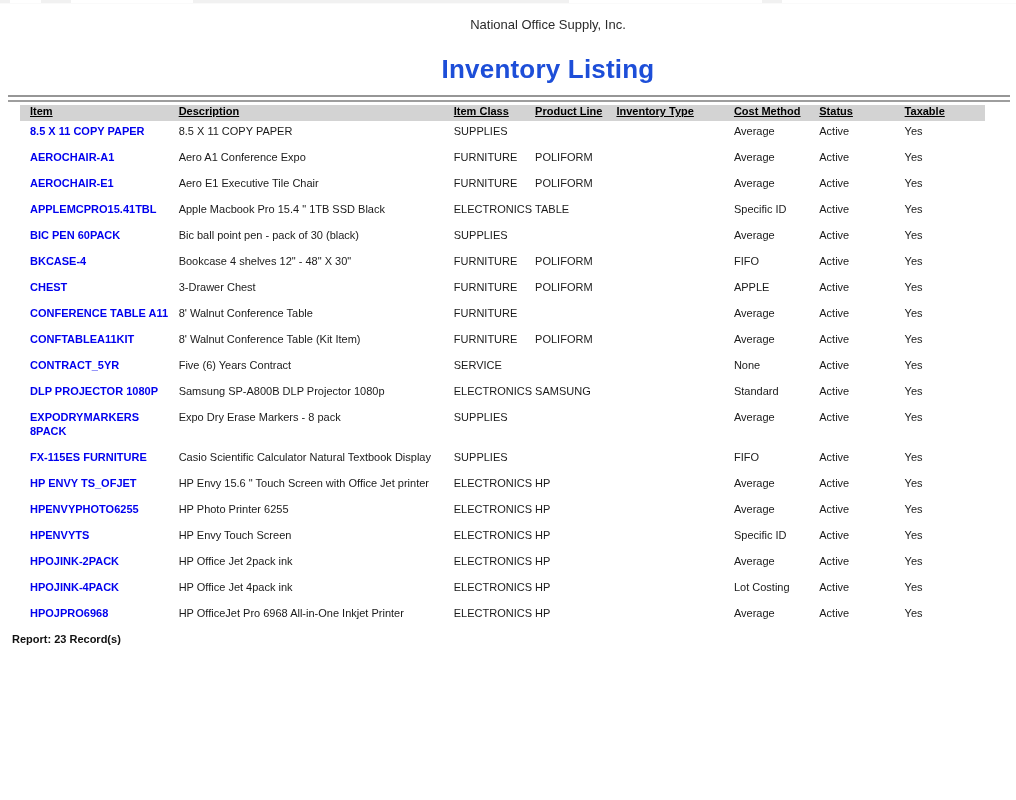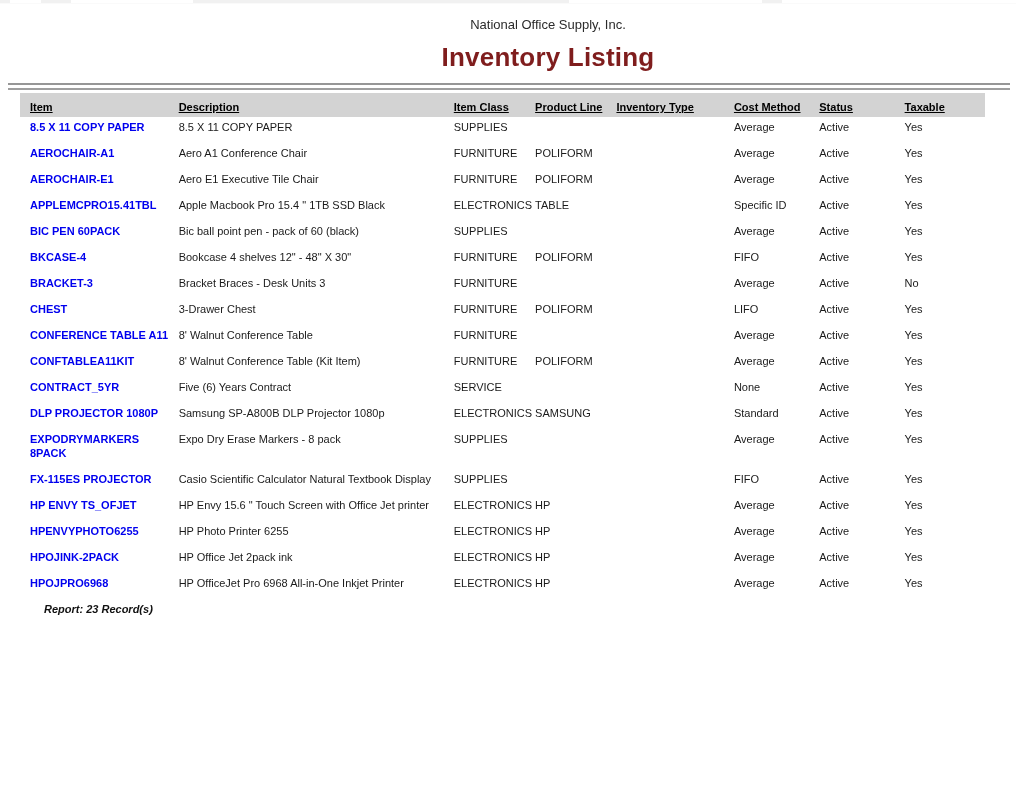--- a/index.html
+++ b/index.html
@@ -10,45 +10,45 @@
   }
   .top-edge{
     height:3px;width:100%;
     background:linear-gradient(to right,
       #f1f1f1 0 1%, #ffffff 1% 4%, #f1f1f1 4% 7%, #ffffff 7% 19%,
       #f1f1f1 19% 56%, #ffffff 56% 75%, #f1f1f1 75% 77%, #ffffff 77% 100%);
     border-bottom:1px solid #fafafa;
   }
   .titles{padding-top:13px;padding-left:80px;text-align:center;}
   .company{font-size:13px;line-height:16px;color:#2b2b2b;}
-  .report-title{font-size:26px;line-height:32px;margin-top:8px;font-weight:600;color:#7f1d1d;letter-spacing:0.2px;}
+  .report-title{font-size:26px;line-height:32px;margin-top:20px;font-weight:600;color:#1d4ed8;letter-spacing:0.2px;}
   .double-rule{
     margin:10px 6px 0 8px;height:3px;
     border-top:2px solid #969696;border-bottom:2px solid #9e9e9e;
   }
   table.report{
     margin:3px 0 0 20px;width:965px;border-collapse:collapse;table-layout:fixed;
     font-size:11px;
   }
   col.c-item{width:158px;} col.c-desc{width:274px;} col.c-class{width:81px;}
   col.c-pline{width:81px;} col.c-itype{width:117px;} col.c-cost{width:85px;}
   col.c-status{width:85px;} col.c-tax{width:80px;}
   thead th{
     background:#d3d3d3;text-align:left;font-weight:bold;text-decoration:underline;
-    padding:8px 4px 4px 0;font-size:11px;color:#000;vertical-align:middle;white-space:nowrap;
+    padding:0 4px 4px 0;font-size:11px;color:#000;vertical-align:middle;white-space:nowrap;
   }
   thead th:first-child{padding-left:10px;}
   tbody td{
     padding:3px 14px 9px 0;vertical-align:top;line-height:14px;color:#1a1a1a;
   }
   tbody td:first-child{padding-left:10px;padding-right:6px;}
   td.item{color:#0000ee;font-weight:bold;cursor:pointer;}
   td.nowrap{white-space:nowrap;padding-right:4px;}
   .footer-note{
-    margin:4px 0 0 44px;font-size:11px;font-style:italic;font-weight:bold;color:#111;
+    margin:4px 0 0 12px;font-size:11px;font-weight:bold;color:#111;
   }
 </style>
 </head>
 <body>
 
 <div class="top-edge"></div>
 
 <div class="titles">
   <div class="company">National Office Supply, Inc.</div>
   <div class="report-title">Inventory Listing</div>
@@ -85,21 +85,21 @@
         <td>8.5 X 11 COPY PAPER</td>
         <td class="nowrap">SUPPLIES</td>
         <td class="nowrap"></td>
         <td class="nowrap"></td>
         <td class="nowrap">Average</td>
         <td class="nowrap">Active</td>
         <td class="nowrap">Yes</td>
       </tr>
       <tr>
         <td class="item">AEROCHAIR-A1</td>
-        <td>Aero A1 Conference Chair</td>
+        <td>Aero A1 Conference Expo</td>
         <td class="nowrap">FURNITURE</td>
         <td class="nowrap">POLIFORM</td>
         <td class="nowrap"></td>
         <td class="nowrap">Average</td>
         <td class="nowrap">Active</td>
         <td class="nowrap">Yes</td>
       </tr>
       <tr>
         <td class="item">AEROCHAIR-E1</td>
         <td>Aero E1 Executive Tile Chair</td>
@@ -115,55 +115,45 @@
         <td>Apple Macbook Pro 15.4 " 1TB SSD Black</td>
         <td class="nowrap">ELECTRONICS</td>
         <td class="nowrap">TABLE</td>
         <td class="nowrap"></td>
         <td class="nowrap">Specific ID</td>
         <td class="nowrap">Active</td>
         <td class="nowrap">Yes</td>
       </tr>
       <tr>
         <td class="item">BIC PEN 60PACK</td>
-        <td>Bic ball point pen - pack of 60 (black)</td>
+        <td>Bic ball point pen - pack of 30 (black)</td>
         <td class="nowrap">SUPPLIES</td>
         <td class="nowrap"></td>
         <td class="nowrap"></td>
         <td class="nowrap">Average</td>
         <td class="nowrap">Active</td>
         <td class="nowrap">Yes</td>
       </tr>
       <tr>
         <td class="item">BKCASE-4</td>
         <td>Bookcase 4 shelves 12" - 48" X 30"</td>
         <td class="nowrap">FURNITURE</td>
         <td class="nowrap">POLIFORM</td>
         <td class="nowrap"></td>
         <td class="nowrap">FIFO</td>
         <td class="nowrap">Active</td>
         <td class="nowrap">Yes</td>
       </tr>
       <tr>
-        <td class="item">BRACKET-3</td>
-        <td>Bracket Braces - Desk Units 3</td>
-        <td class="nowrap">FURNITURE</td>
-        <td class="nowrap"></td>
-        <td class="nowrap"></td>
-        <td class="nowrap">Average</td>
-        <td class="nowrap">Active</td>
-        <td class="nowrap">No</td>
-      </tr>
-      <tr>
         <td class="item">CHEST</td>
         <td>3-Drawer Chest</td>
         <td class="nowrap">FURNITURE</td>
         <td class="nowrap">POLIFORM</td>
         <td class="nowrap"></td>
-        <td class="nowrap">LIFO</td>
+        <td class="nowrap">APPLE</td>
         <td class="nowrap">Active</td>
         <td class="nowrap">Yes</td>
       </tr>
       <tr>
         <td class="item">CONFERENCE TABLE A11</td>
         <td>8' Walnut Conference Table</td>
         <td class="nowrap">FURNITURE</td>
         <td class="nowrap"></td>
         <td class="nowrap"></td>
         <td class="nowrap">Average</td>
@@ -204,21 +194,21 @@
         <td class="item">EXPODRYMARKERS 8PACK</td>
         <td>Expo Dry Erase Markers - 8 pack</td>
         <td class="nowrap">SUPPLIES</td>
         <td class="nowrap"></td>
         <td class="nowrap"></td>
         <td class="nowrap">Average</td>
         <td class="nowrap">Active</td>
         <td class="nowrap">Yes</td>
       </tr>
       <tr>
-        <td class="item">FX-115ES PROJECTOR</td>
+        <td class="item">FX-115ES FURNITURE</td>
         <td>Casio Scientific Calculator Natural Textbook Display</td>
         <td class="nowrap">SUPPLIES</td>
         <td class="nowrap"></td>
         <td class="nowrap"></td>
         <td class="nowrap">FIFO</td>
         <td class="nowrap">Active</td>
         <td class="nowrap">Yes</td>
       </tr>
       <tr>
         <td class="item">HP ENVY TS_OFJET</td>
@@ -234,30 +224,50 @@
         <td class="item">HPENVYPHOTO6255</td>
         <td>HP Photo Printer 6255</td>
         <td class="nowrap">ELECTRONICS</td>
         <td class="nowrap">HP</td>
         <td class="nowrap"></td>
         <td class="nowrap">Average</td>
         <td class="nowrap">Active</td>
         <td class="nowrap">Yes</td>
       </tr>
       <tr>
+        <td class="item">HPENVYTS</td>
+        <td>HP Envy Touch Screen</td>
+        <td class="nowrap">ELECTRONICS</td>
+        <td class="nowrap">HP</td>
+        <td class="nowrap"></td>
+        <td class="nowrap">Specific ID</td>
+        <td class="nowrap">Active</td>
+        <td class="nowrap">Yes</td>
+      </tr>
+      <tr>
         <td class="item">HPOJINK-2PACK</td>
         <td>HP Office Jet 2pack ink</td>
         <td class="nowrap">ELECTRONICS</td>
         <td class="nowrap">HP</td>
         <td class="nowrap"></td>
         <td class="nowrap">Average</td>
         <td class="nowrap">Active</td>
         <td class="nowrap">Yes</td>
       </tr>
       <tr>
+        <td class="item">HPOJINK-4PACK</td>
+        <td>HP Office Jet 4pack ink</td>
+        <td class="nowrap">ELECTRONICS</td>
+        <td class="nowrap">HP</td>
+        <td class="nowrap"></td>
+        <td class="nowrap">Lot Costing</td>
+        <td class="nowrap">Active</td>
+        <td class="nowrap">Yes</td>
+      </tr>
+      <tr>
         <td class="item">HPOJPRO6968</td>
         <td>HP OfficeJet Pro 6968 All-in-One Inkjet Printer</td>
         <td class="nowrap">ELECTRONICS</td>
         <td class="nowrap">HP</td>
         <td class="nowrap"></td>
         <td class="nowrap">Average</td>
         <td class="nowrap">Active</td>
         <td class="nowrap">Yes</td>
       </tr>
     </tbody>

